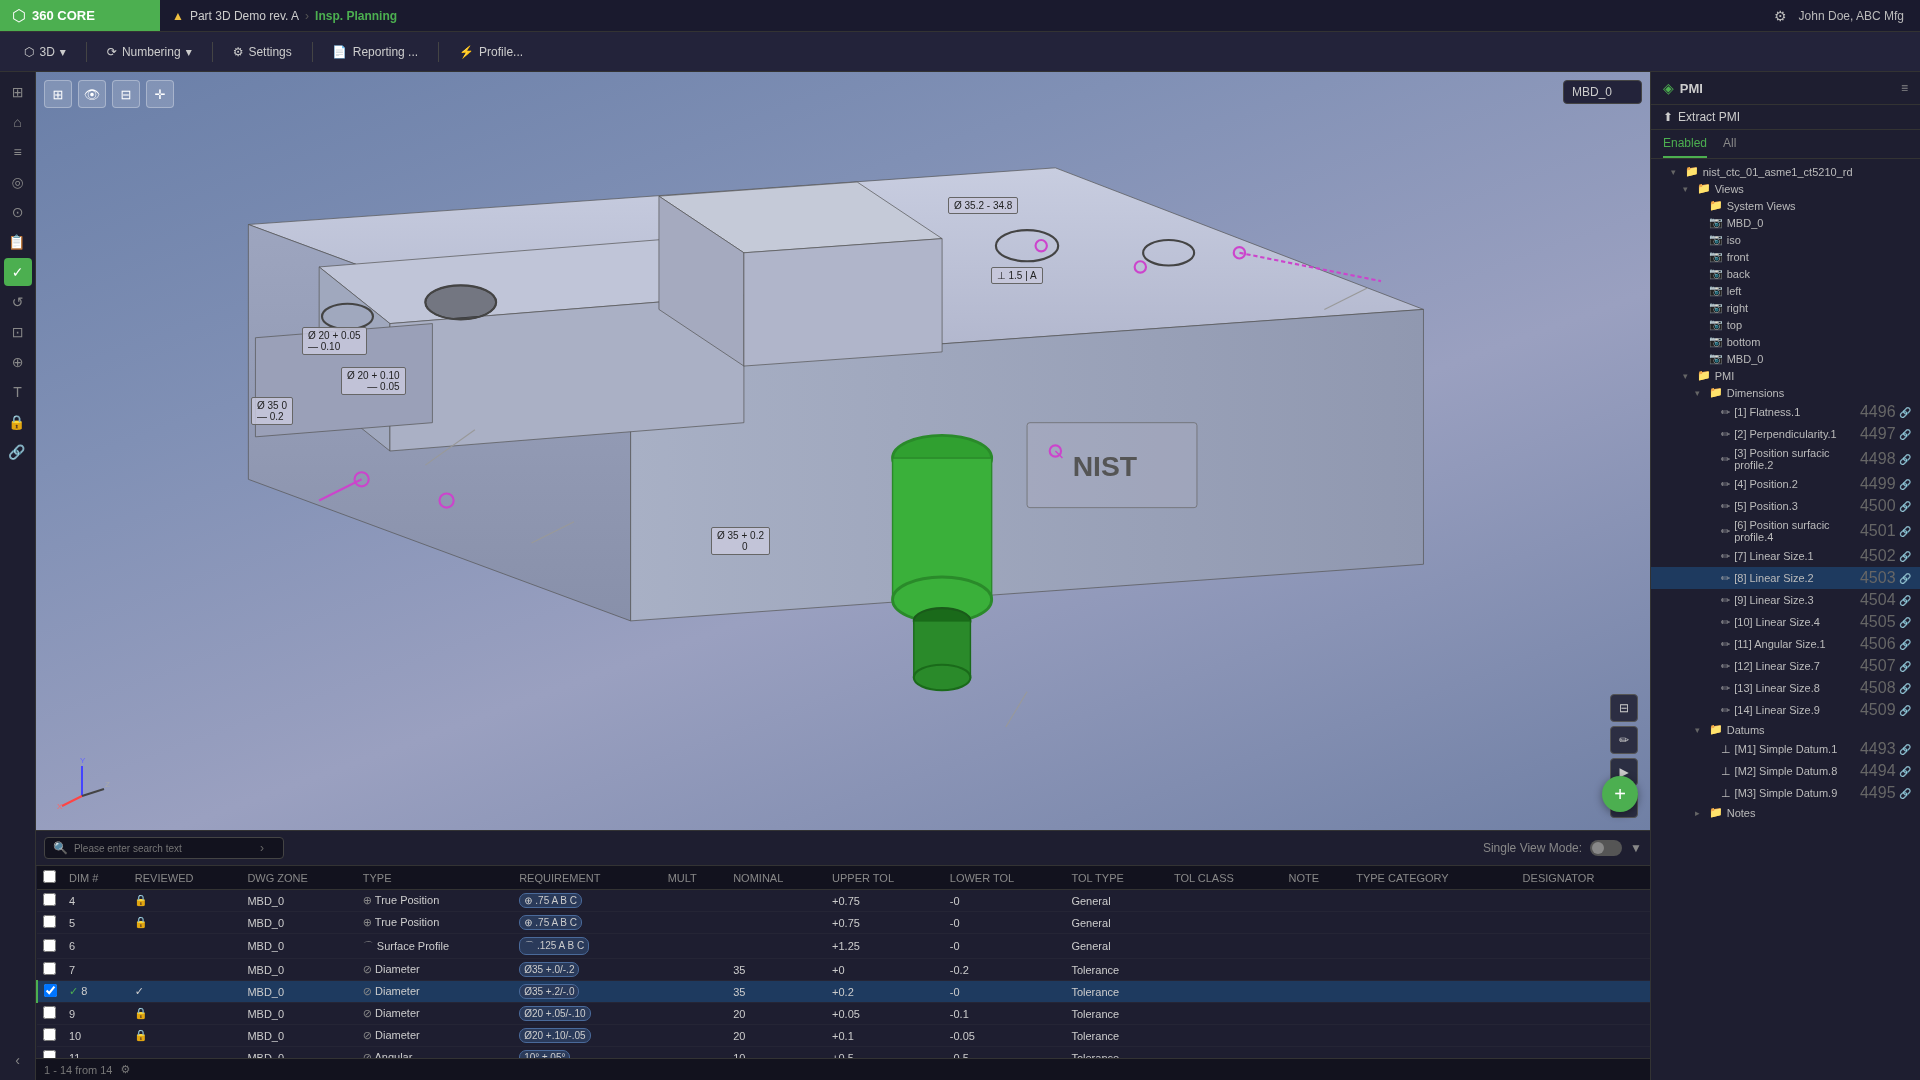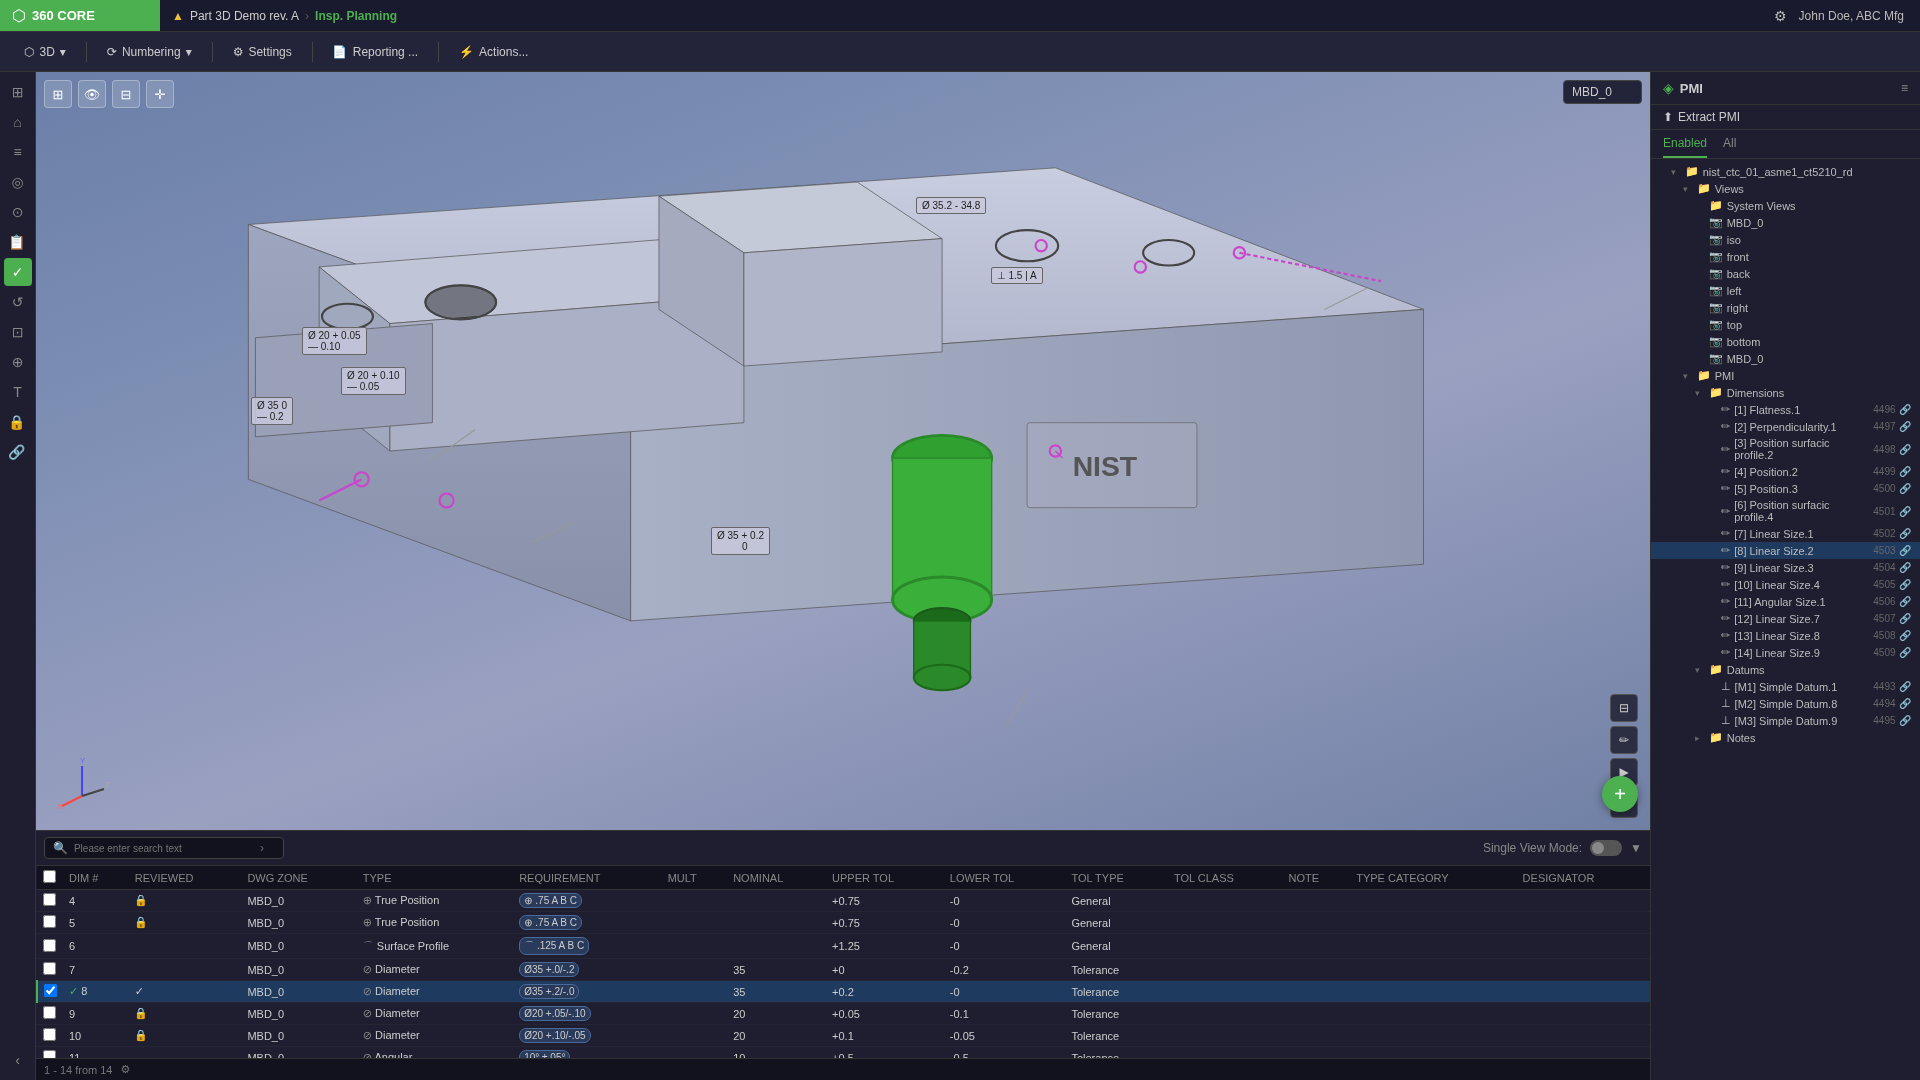--- a/index.html
+++ b/index.html
@@ -121,21 +121,21 @@
       display: flex; align-items: center; padding: 2px 8px; gap: 4px; cursor: pointer; color: #bbb; font-size: 11px;
     }
     .tree-item.selected { background: #1e3a5f; }
     .tree-indent-1 { padding-left: 20px; }
     .tree-indent-2 { padding-left: 32px; }
     .tree-indent-3 { padding-left: 44px; }
     .tree-indent-4 { padding-left: 56px; }
     .tree-arrow { font-size: 9px; color: #666; width: 10px; }
     .tree-icon { font-size: 11px; }
     .tree-label { flex: 1; }
-    .tree-id { color: #666; font-size: 10px; }
+    .tree-id { color: #666; font-size: 16px; }
     .tree-link-icon { color: #555; font-size: 10px; }
 
     
     .fab-btn {
       position: fixed; bottom: 268px; right: 282px; width: 36px; height: 36px; background: #4caf50; border-radius: 50%; display: flex; align-items: center; justify-content: center; cursor: pointer; color: #fff; font-size: 20px; box-shadow: 0 2px 8px rgba(0,0,0,0.4); border: none;
     }
 
     
     .pmi-annotation {
       position: absolute; background: rgba(200,200,220,0.85); border: 1px solid #666; border-radius: 2px; padding: 2px 5px; font-size: 10px; color: #222; white-space: nowrap;
@@ -183,21 +183,21 @@
     <span>Settings</span>
   </button>
   <div class="toolbar-sep"></div>
   <button class="toolbar-btn">
     <span>📄</span>
     <span>Reporting ...</span>
   </button>
   <div class="toolbar-sep"></div>
   <button class="toolbar-btn">
     <span>⚡</span>
-    <span>Actions...</span>
+    <span>Profile...</span>
   </button>
 </div>
 
 <div class="main-layout">
 
   <div class="left-sidebar">
     <div class="sidebar-icon">⊞</div>
     <div class="sidebar-icon">⌂</div>
     <div class="sidebar-icon">≡</div>
     <div class="sidebar-icon">◎</div>
@@ -294,25 +294,25 @@
         <circle cx="290" cy="295" r="5" fill="none" stroke="#cc44cc" stroke-width="1.5"></circle>
         <line x1="720" y1="260" x2="725" y2="265" stroke="#cc44cc" stroke-width="1"></line>
         <circle cx="720" cy="260" r="4" fill="none" stroke="#cc44cc" stroke-width="1.5"></circle>
 
         <line x1="940" y1="145" x2="910" y2="160" stroke="#999" stroke-width="0.8"></line>
         <line x1="310" y1="245" x2="275" y2="270" stroke="#999" stroke-width="0.8"></line>
         <line x1="380" y1="310" x2="350" y2="325" stroke="#999" stroke-width="0.8"></line>
         <line x1="700" y1="430" x2="685" y2="455" stroke="#999" stroke-width="0.8"></line>
       </svg>
 
-      <div style="position:absolute;top:125px;left:880px;" class="pmi-annotation">Ø 35.2 - 34.8</div>
+      <div style="position:absolute;top:125px;left:912px;" class="pmi-annotation">Ø 35.2 - 34.8</div>
       <div style="position:absolute;top:195px;left:955px;" class="pmi-annotation">⊥ 1.5 | A</div>
       <div style="position:absolute;top:255px;left:266px;" class="pmi-annotation">Ø 20 + 0.05<br>— 0.10</div>
       <div style="position:absolute;top:325px;left:215px;" class="pmi-annotation">Ø 35  0<br>— 0.2</div>
-      <div style="position:absolute;top:295px;left:305px;" class="pmi-annotation">Ø 20 + 0.10<br>— 0.05</div>
+      <div style="position:absolute;top:295px;left:305px;text-align:right;" class="pmi-annotation">Ø 20 + 0.10<br>— 0.05</div>
       <div style="position:absolute;top:455px;left:675px;" class="pmi-annotation">Ø 35 + 0.2<br>&nbsp;&nbsp;&nbsp;&nbsp;&nbsp;&nbsp;&nbsp;&nbsp;&nbsp;0</div>
 
       <div class="viewport-controls">
         <div class="vp-ctrl-btn">⊟</div>
         <div class="vp-ctrl-btn">✏</div>
         <div class="vp-ctrl-btn">▶</div>
         <div class="vp-ctrl-btn">↺</div>
       </div>
 
       <div class="axis-indicator">

